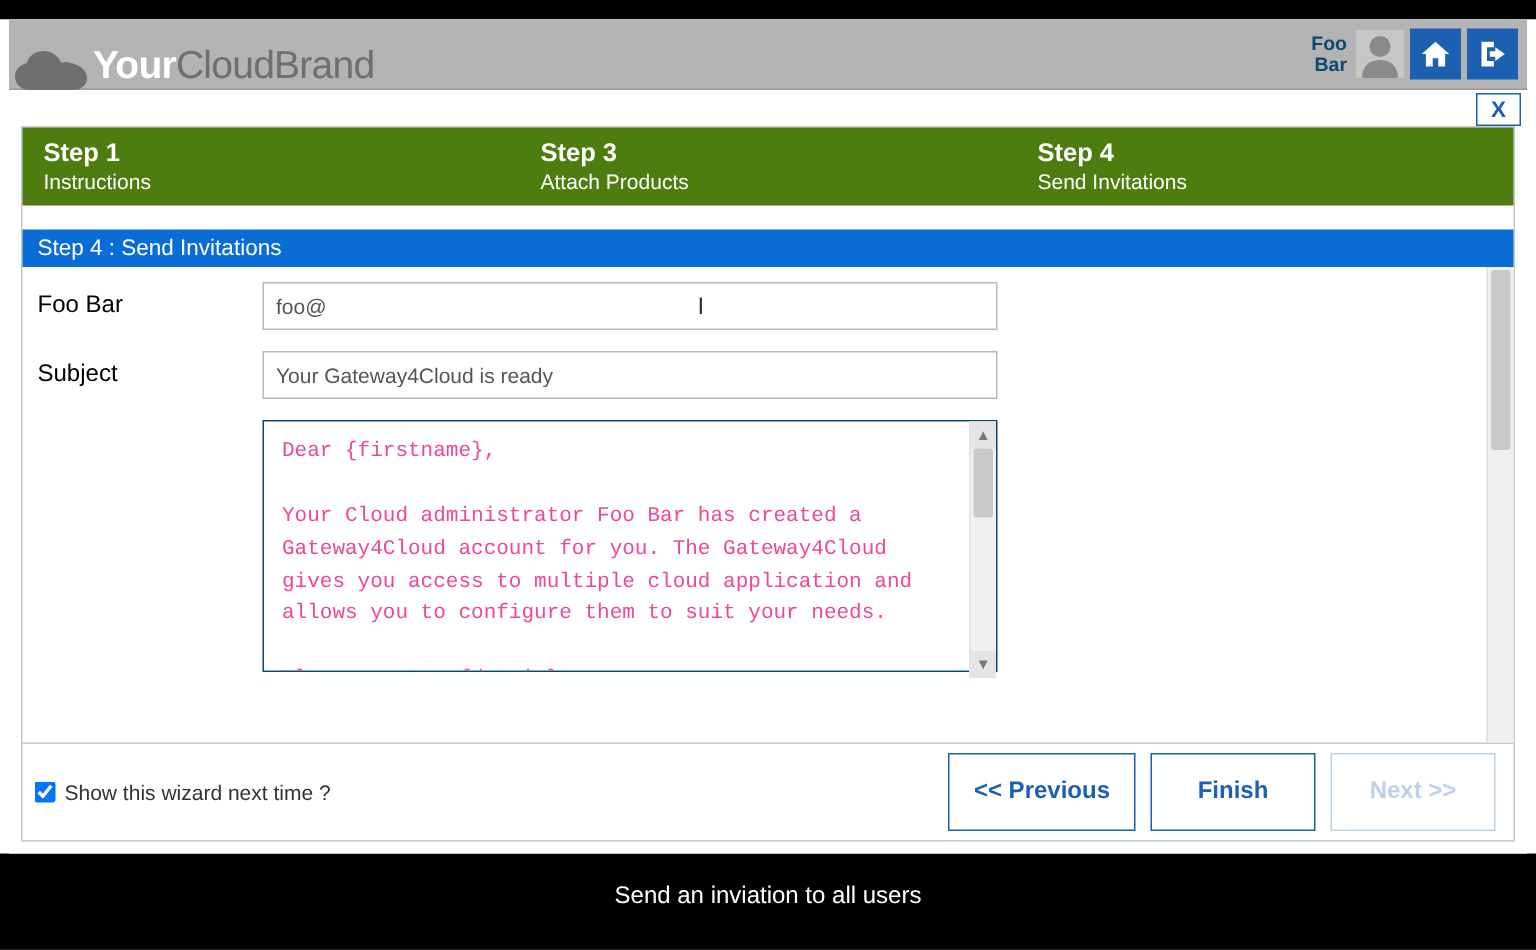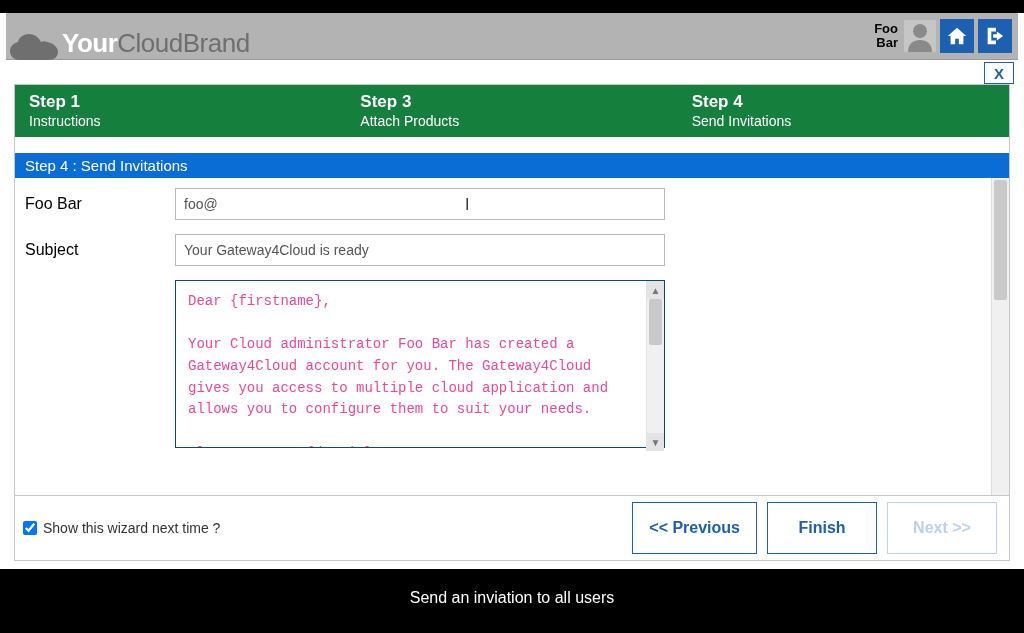--- a/index.html
+++ b/index.html
@@ -15,37 +15,37 @@
   .app-inner { position:absolute; top:0; left:6px; right:6px; bottom:0; background:#fff; }
 
   
   .chrome { height:47px; background:#b3b3b3; border-bottom:1px solid #9a9a9a; position:relative; display:flex; align-items:center; }
   .logo { display:flex; align-items:flex-end; height:47px; padding-left:4px; color:#6f6f6f; }
   .logo .cloud { width:48px; height:26px; position:relative; margin-right:4px; align-self:flex-end; }
   .logo .cloud svg { width:48px; height:26px; display:block; }
   .logo .brandtext { font-size:26px; font-weight:400; letter-spacing:-0.5px; line-height:1; padding-bottom:4px; }
   .logo .brandtext b { color:#ffffff; font-weight:700; }
   .chrome .right { position:absolute; right:6px; top:6px; display:flex; align-items:center; gap:4px; }
-  .username { font-size:13px; color:#000000; text-align:right; line-height:1.1; margin-right:2px; font-weight:600; }
+  .username { font-size:13px; color:#0c4a6e; text-align:right; line-height:1.1; margin-right:2px; font-weight:600; }
   .avatar { width:32px; height:32px; background:#c6c6c6; position:relative; }
   .avatar svg { width:32px; height:32px; }
   .sqbtn { width:34px; height:34px; background:#1d5fb0; display:flex; align-items:center; justify-content:center; cursor:pointer; }
   .sqbtn svg { width:22px; height:22px; fill:#fff; }
 
   
   .close-row { height:24px; position:relative; }
   .close-x { position:absolute; right:4px; top:2px; width:30px; height:22px;
              border:1px solid #1d5fb0; color:#1d5fb0; font-weight:700; font-size:15px;
              display:flex; align-items:center; justify-content:center; cursor:pointer; background:#fff; }
 
   
   .wizard { position:absolute; top:71px; left:8px; right:8px; bottom:8px; border:1px solid #c8c8c8; background:#fff; display:flex; flex-direction:column; }
 
   
-  .steps { display:flex; background:#15803d; color:#fff; }
+  .steps { display:flex; background:#4d7c0f; color:#fff; }
   .step { flex:1; padding:7px 14px 8px; }
   .step .title { font-size:17px; font-weight:700; }
   .step .sub   { font-size:14px; margin-top:1px; }
 
   
   .section-title { background:#0a6dd6; color:#fff; font-size:15px; padding:4px 10px; margin-top:16px; }
 
   
   .form-scroll { flex:1; position:relative; overflow:hidden; }
   .form-body { position:absolute; top:0; left:0; right:18px; bottom:0; padding:10px 10px 0 10px; }

